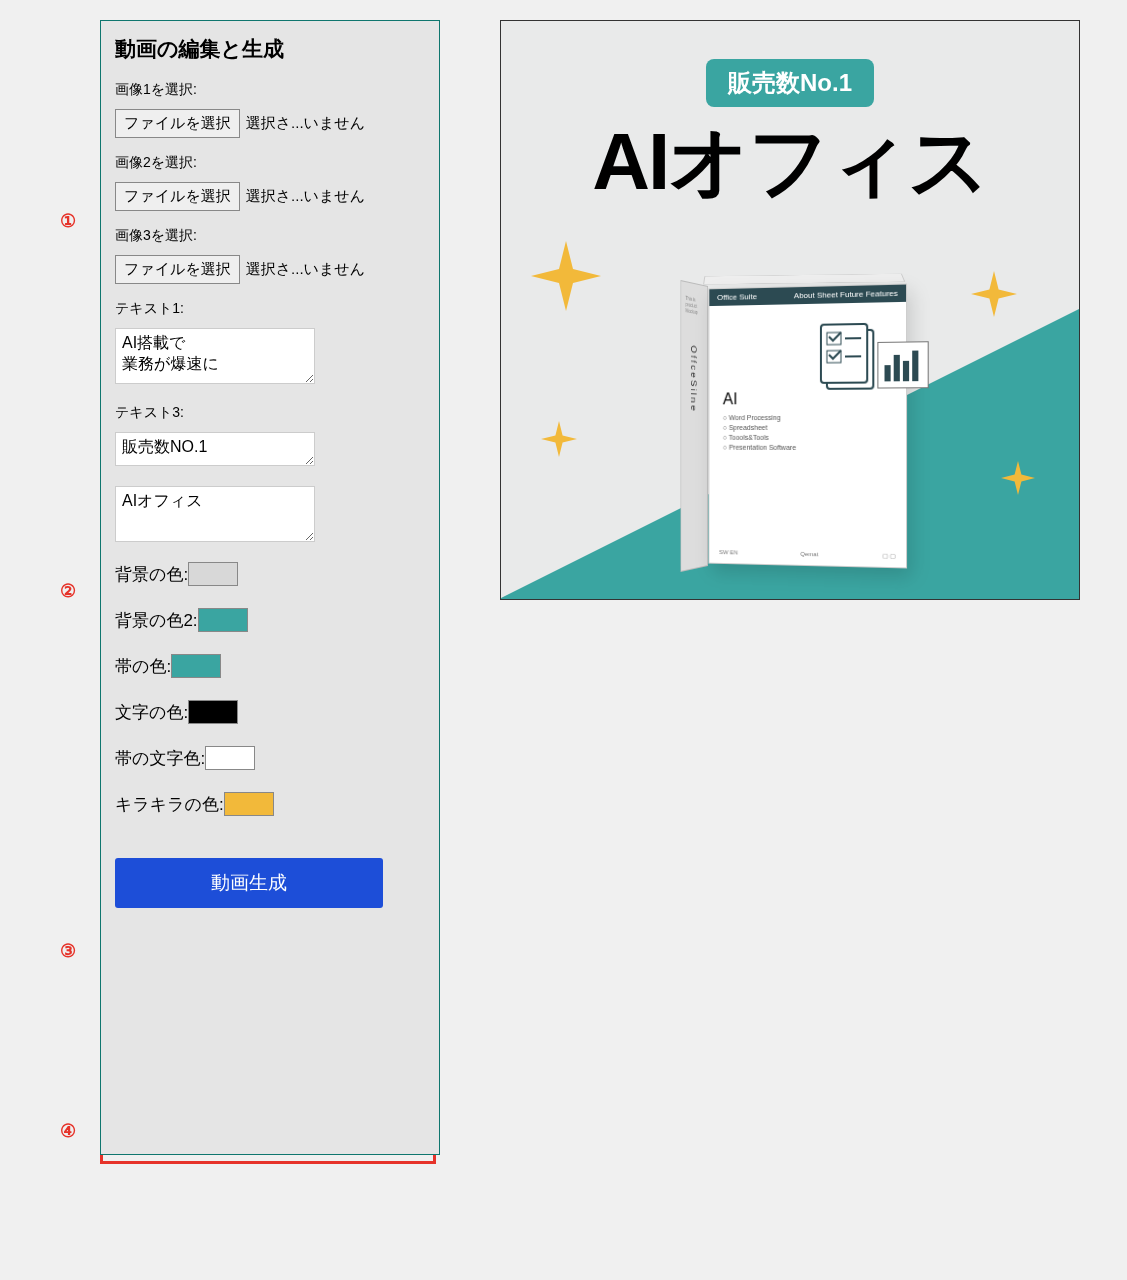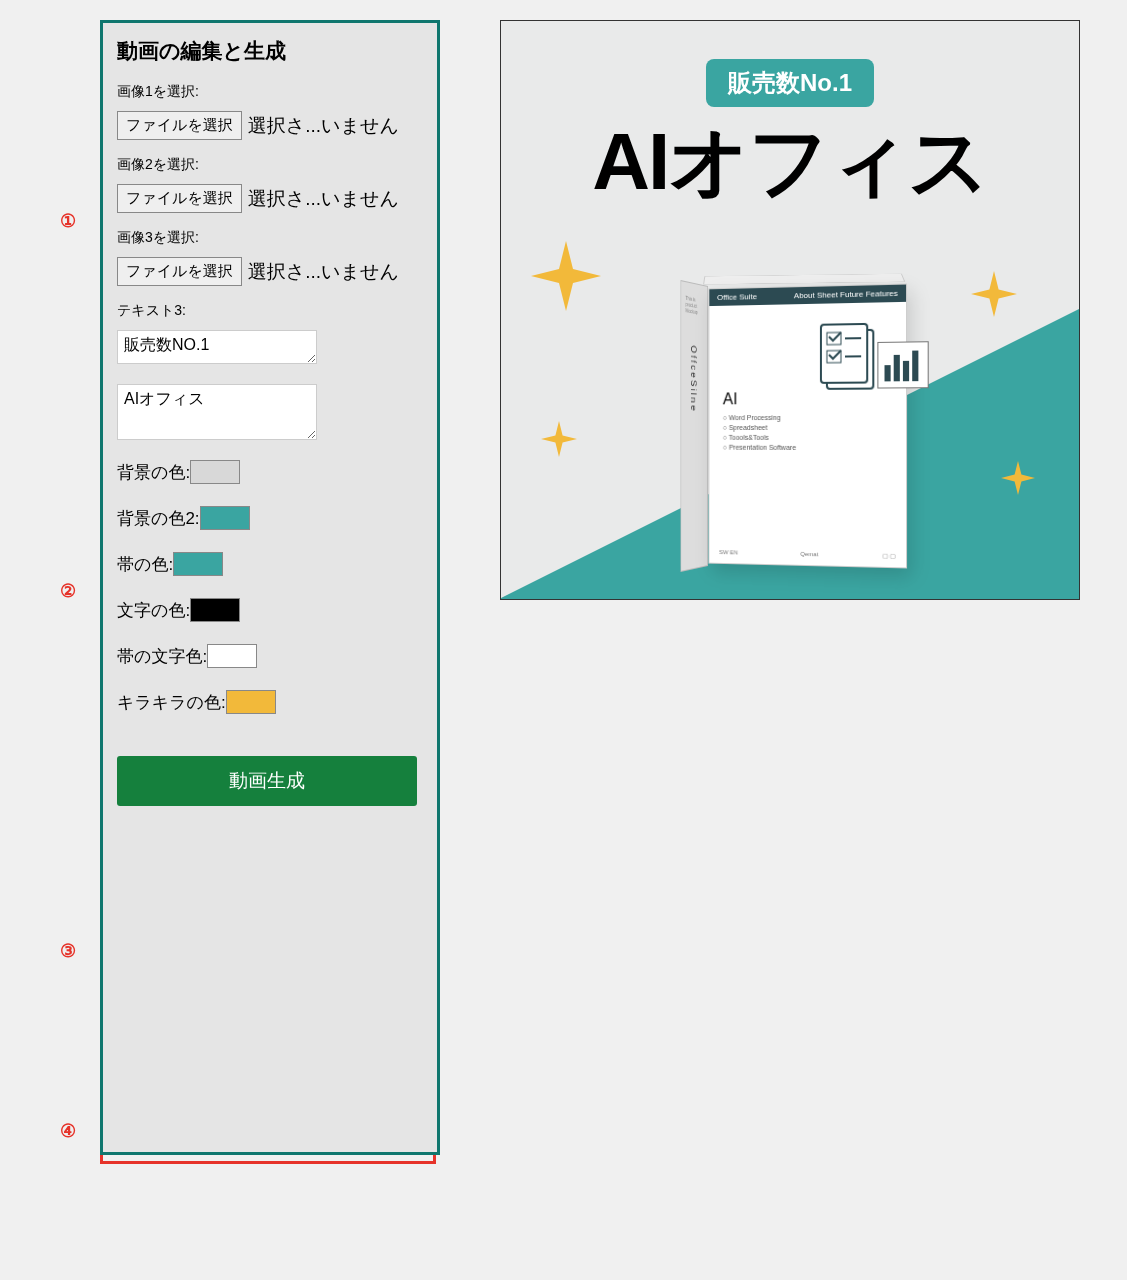--- a/index.html
+++ b/index.html
@@ -9,64 +9,64 @@
     padding: 20px;
     width: 1127px;
     height: 1280px;
     position: relative;
     overflow: hidden;
   }
   .layout { display: flex; gap: 40px; align-items: flex-start; }
   .panel-col { position: relative; width: 360px; margin-left: 80px; }
   .panel {
     background: #e5e5e5;
-    border: 3px solid #0f766e;
+    border: 1px solid #0f766e;
     width: 340px;
     height: 1135px;
     overflow-y: scroll;
     padding: 14px 26px 14px 14px;
     position: relative;
   }
   .panel::-webkit-scrollbar { width: 14px; }
   .panel::-webkit-scrollbar-track { background: #ddd; }
   .panel::-webkit-scrollbar-thumb { background: #aaa; border-radius: 3px; }
   .panel h2 { font-size: 21px; font-weight: 700; margin-bottom: 18px; }
   .field { margin-bottom: 16px; }
   .field-label { font-size: 14px; margin-bottom: 10px; display: block; }
   .file-row { display: flex; align-items: center; gap: 6px; }
   .file-btn {
     background: #efefef;
     border: 1px solid #888;
     padding: 4px 8px;
     font-size: 15px;
     font-family: inherit;
   }
-  .file-status { font-size: 19px; white-space: nowrap; overflow: hidden; text-overflow: ellipsis; max-width: 155px; }
+  .file-status { font-size: 15px; white-space: nowrap; overflow: hidden; text-overflow: ellipsis; max-width: 155px; }
   textarea.tx {
     width: 200px;
     height: 56px;
     font-size: 16px;
     font-family: inherit;
     padding: 4px 6px;
     border: 1px solid #ccc;
     resize: both;
     background: #fff;
     line-height: 1.3;
   }
   textarea.tx.small { height: 56px; }
   .tx-scroll { overflow-y: scroll; }
   .color-row { display: flex; align-items: center; gap: 0; margin-bottom: 22px; font-size: 17px;}
   .color-swatch {
     width: 50px; height: 24px;
     border: 1px solid #888;
     display: inline-block;
   }
   .gen-btn {
-    width: 300px;
-    background: #15803d;
+    width: 268px;
+    background: #1d4ed8;
     color: #fff;
     border: none;
     font-size: 19px;
     padding: 12px 0;
     margin-top: 20px;
     font-family: inherit;
     border-radius: 3px;
   }
   
   .outline {
@@ -216,20 +216,25 @@
       </div>
       <div class="field">
         <span class="field-label">画像3を選択:</span>
         <div class="file-row">
           <button class="file-btn">ファイルを選択</button>
           <span class="file-status">選択さ...いません</span>
         </div>
       </div>
 
       
+      <div class="field">
+        <span class="field-label">テキスト1:</span>
+        <textarea class="tx" style="">AI搭載で
+業務が爆速に</textarea>
+      </div>
       <div class="field">
         <span class="field-label">テキスト3:</span>
         <textarea class="tx small" style="height: 34px;">販売数NO.1</textarea>
       </div>
       <div class="field">
         <textarea class="tx small" style="">AIオフィス</textarea>
       </div>
 
       
       <div class="color-row">

